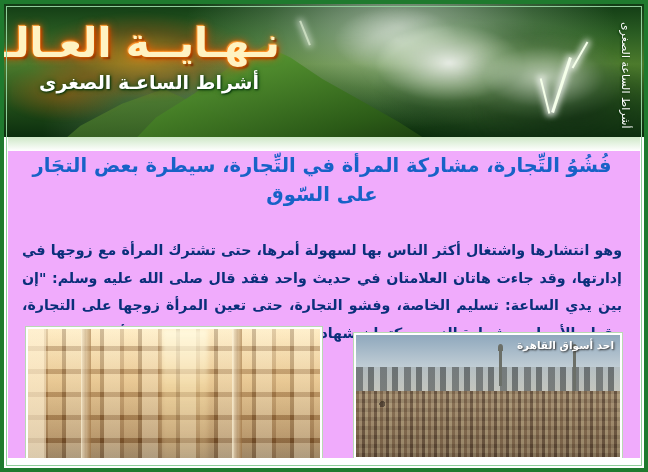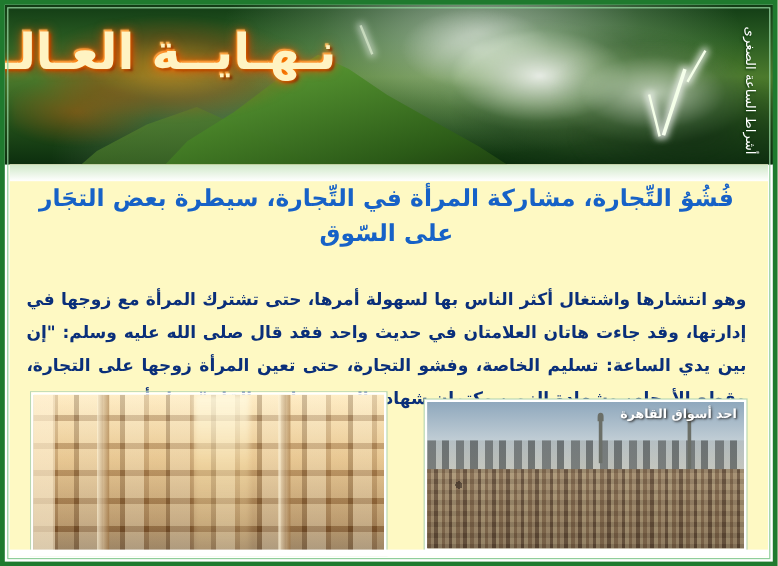--- a/index.html
+++ b/index.html
@@ -145,21 +145,21 @@
     writing-mode:vertical-rl;
     font-size:11px;color:#ffffff;
     text-shadow:1px 1px 2px #063208;
     white-space:nowrap;
     letter-spacing:1px;
   }
 
   
   .content{
     position:absolute;left:8px;top:137px;width:632px;height:327px;
-    background:#fef9c3;
+    background:#f0abfc;
     overflow:hidden;
   }
   .gradient-top{
     position:absolute;left:0;top:0;width:100%;height:14px;
     background:linear-gradient(180deg,#cfe8c8 0%, #ffffff 100%);
   }
 
   .headline{
     position:absolute;right:16px;top:14px;width:604px;
     text-align:center;
@@ -283,20 +283,21 @@
     <div class="hill"></div>
     <div class="fire"></div>
 
     <div class="bolt b1"></div>
     <div class="bolt b2"></div>
     <div class="bolt b3"></div>
     <div class="bolt b4"></div>
 
     <div class="title-block">
       <div class="title-main">نـهـايــة العـالـم</div>
+      <div class="title-sub">أشراط الساعـة الصغرى</div>
     </div>
 
 
     <div class="side-vertical">
       <span>أشراط الساعة الصغرى</span>
     </div>
   </div>
 
   <div class="content">
     <div class="gradient-top"></div>

